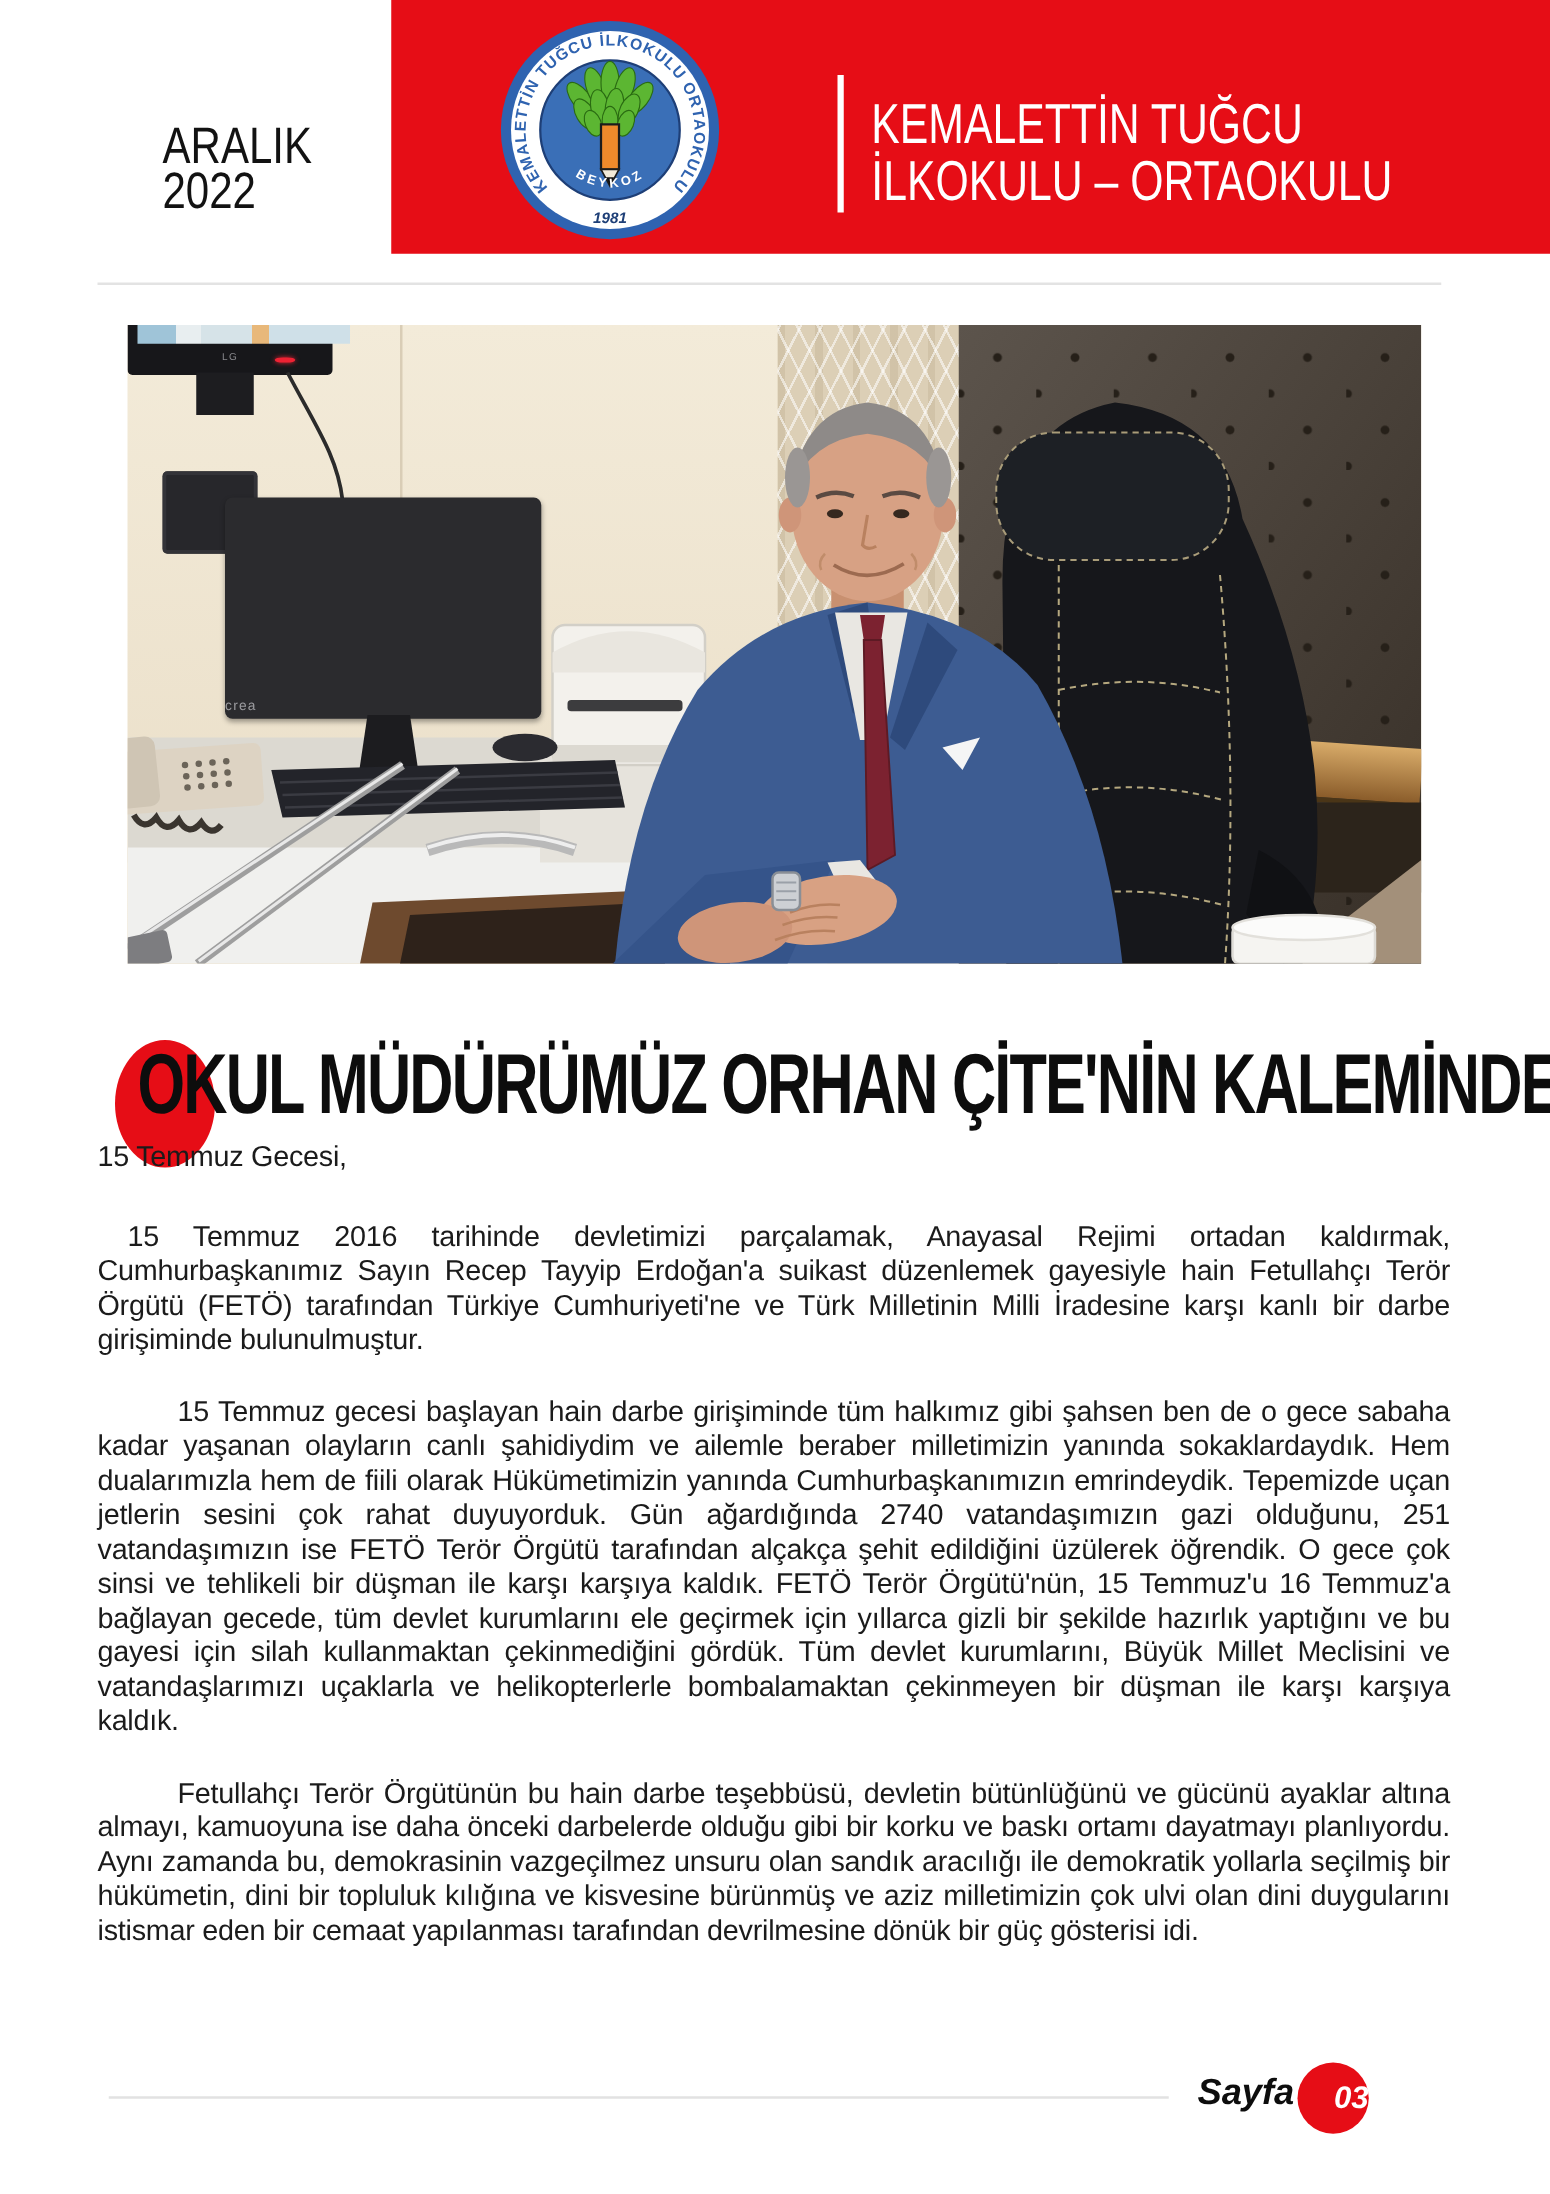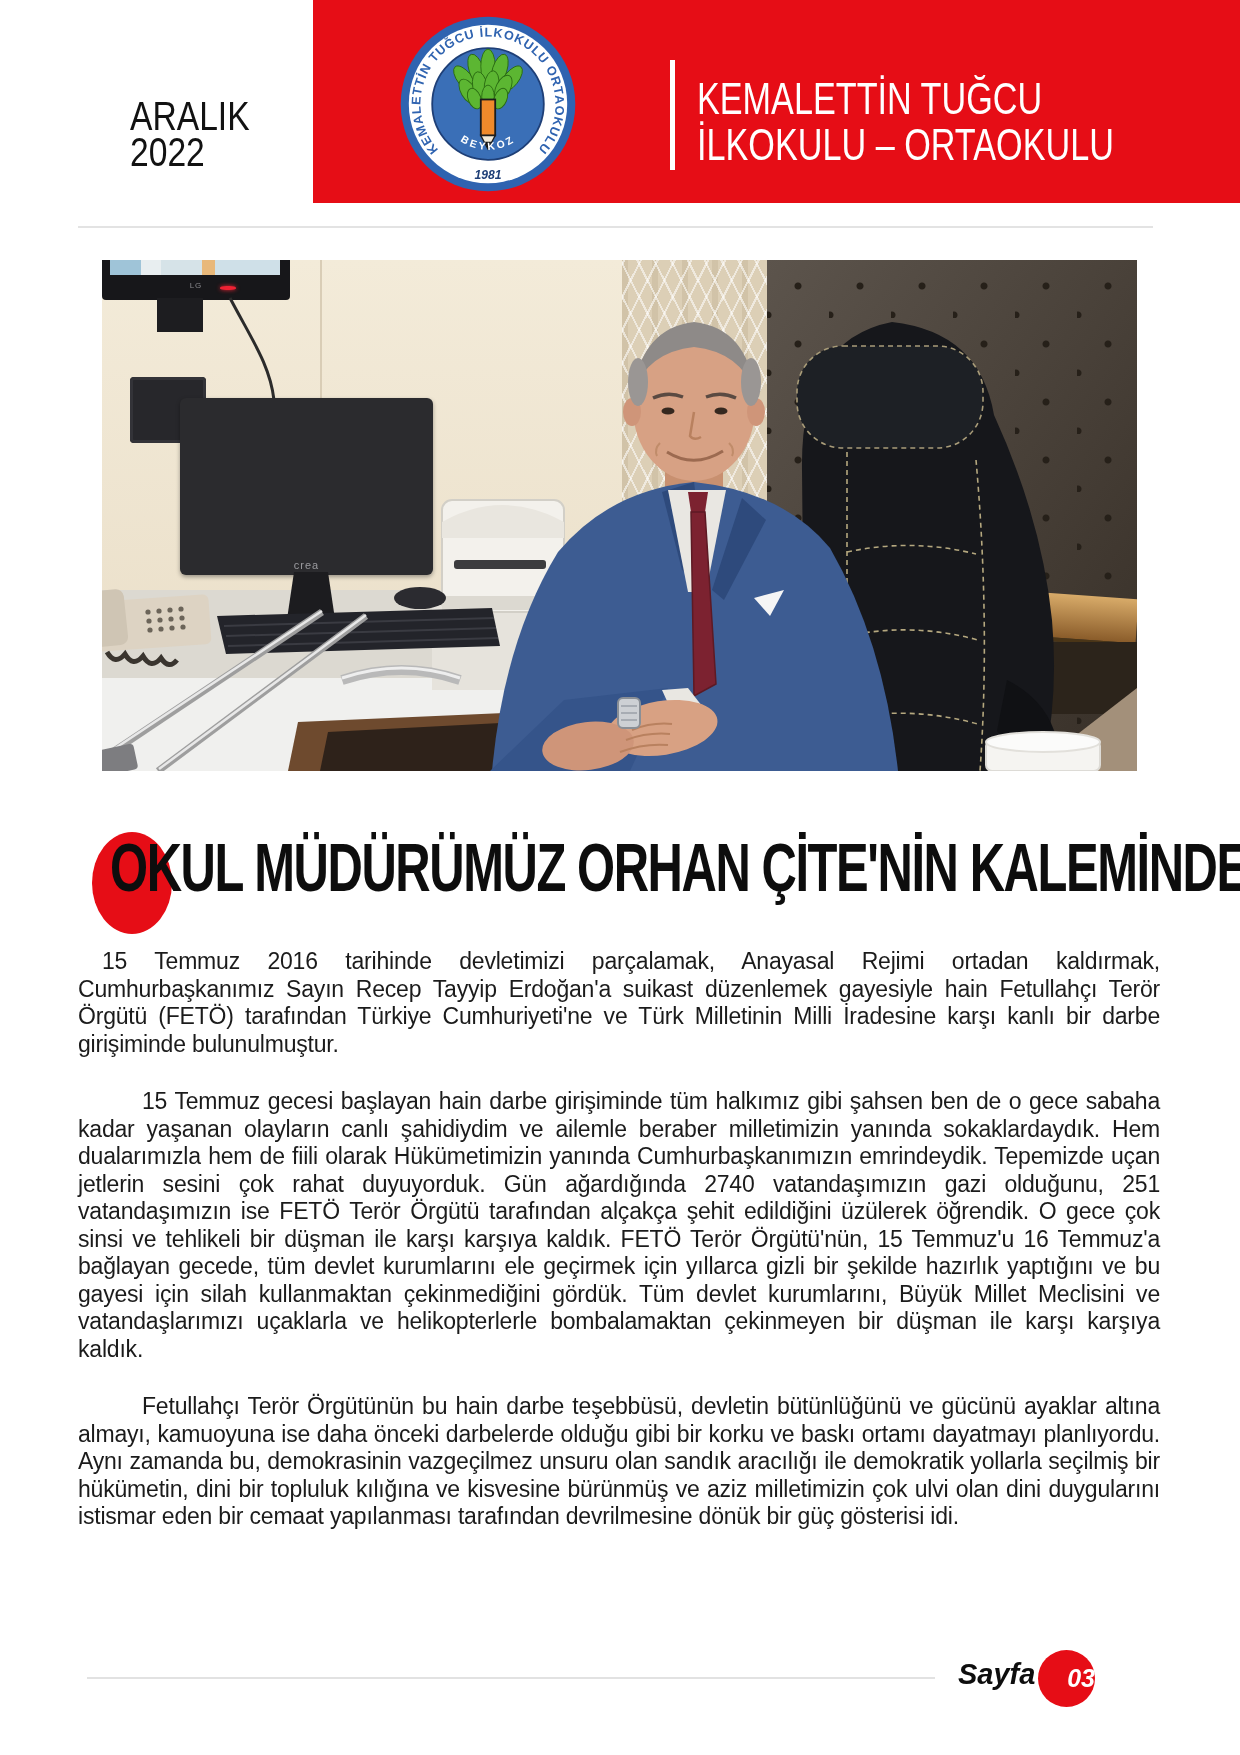--- a/index.html
+++ b/index.html
@@ -30,21 +30,21 @@
          background-image:
            radial-gradient(circle at 31px 26px, #262019 0 3px, rgba(0,0,0,0) 4px),
            radial-gradient(circle at 1px 55px, #262019 0 3px, rgba(0,0,0,0) 4px),
            linear-gradient(125deg,#5c544c,#372f27);
          background-size:62px 58px,62px 58px,100% 100%;}
   .wood-trim{position:absolute;left:943px;top:336px;width:92px;height:44px;transform:rotate(4deg);
              background:linear-gradient(#d8ab69,#8a5c2a);border-bottom:4px solid #4a3517;}
   .cabinet{position:absolute;left:943px;top:382px;width:92px;height:72px;background:#2c241b;}
   .floor-wedge{position:absolute;left:928px;top:428px;width:107px;height:83px;background:#a3907a;
                clip-path:polygon(100% 0,100% 100%,0 100%);}
-  .tv{position:absolute;left:0;top:0;width:164px;height:40px;background:#17171a;border-radius:0 0 4px 4px;padding-left:24px;}
+  .tv{position:absolute;left:0;top:0;width:164px;height:40px;background:#17171a;border-radius:0 0 4px 4px;}
   .tv-screen{position:absolute;left:8px;top:0;width:170px;height:15px;
              background:linear-gradient(90deg,#9fc4d8 0 18%,#e8eef0 18% 30%,#d6e3e8 30% 54%,#e8b87a 54% 62%,#cfe0e8 62% 100%);}
   .tv-brand{position:absolute;left:0;right:0;top:21px;text-align:center;font-size:8px;color:#8a8a8e;letter-spacing:1px;}
   .tv-glow{position:absolute;left:118px;top:26px;width:16px;height:4px;background:#e23;border-radius:40%;box-shadow:0 0 4px #e23;}
   .tv-mount{position:absolute;left:55px;top:38px;width:46px;height:34px;background:#1d1d20;}
   .wall-plate{position:absolute;left:28px;top:117px;width:76px;height:66px;background:#27272b;border-radius:4px;
               box-shadow:inset 0 0 0 3px #333338;}
   .scene{position:absolute;left:0;top:0;}
   .monitor{position:absolute;left:78px;top:138px;width:253px;height:177px;background:#2b2b2e;border-radius:6px;
            box-shadow:0 2px 4px rgba(0,0,0,.35);}
@@ -56,21 +56,21 @@
   .browser-bar .t2{left:48px;background:#e2342a;width:8px;}
   .browser-bar .t3{left:62px;}
   .browser-bar .t4{left:90px;}
   .browser-bar .t5{left:118px;}
   .browser-bar .t6{left:150px;}
   .browser-bar .t7{left:178px;}
   .browser-bar .t8{left:206px;width:26px;}
   .taskbar{position:absolute;left:0;right:0;bottom:0;height:10px;background:#e6e1d5;border-top:1px solid #d2cab6;}
   .taskbar i{position:absolute;top:2px;width:6px;height:6px;}
   .tray{position:absolute;right:2px;top:1px;width:58px;height:8px;background:#44464e;}
-  .mon-chin{position:absolute;left:0;right:0;bottom:0;height:20px;color:#9b9b9f;font-size:11px;text-align:center;line-height:20px;letter-spacing:1px;}
+  .mon-chin{position:absolute;left:0;right:0;bottom:0;height:20px;color:#9b9b9f;font-size:11px;text-align:left;line-height:20px;letter-spacing:1px;}
   .logo15{position:absolute;left:14px;top:20px;width:220px;height:118px;}
 
   
   .title-dot{position:absolute;left:92px;top:832px;width:80px;height:102px;background:var(--accent);border-radius:50%;}
   .page-title{position:absolute;left:110px;top:828px;font-size:68px;font-weight:bold;color:#0d0d0d;
               letter-spacing:-2px;transform:scaleX(.72);transform-origin:left top;white-space:nowrap;}
 
   
   .article{position:absolute;left:78px;top:912px;width:1082px;color:#1b1b1b;font-size:23px;line-height:27.5px;
            letter-spacing:-.2px;}
@@ -285,20 +285,21 @@
         <rect x="884" y="480" width="114" height="31" rx="6" fill="#f5f4f1" stroke="#dddbd6" stroke-width="2"></rect>
         <ellipse cx="941" cy="482" rx="57" ry="10" fill="#fbfbfa" stroke="#e2e0db" stroke-width="2"></ellipse>
       </g>
     </svg>
   </div>
 
   <div class="title-dot"></div>
   <div class="page-title">OKUL MÜDÜRÜMÜZ ORHAN ÇİTE'NİN KALEMİNDEN</div>
 
   <div class="article">
+    <p class="greeting">15 Temmuz Gecesi,</p>
     <p class="p1">15 Temmuz 2016 tarihinde devletimizi parçalamak, Anayasal Rejimi ortadan kaldırmak, Cumhurbaşkanımız Sayın Recep Tayyip Erdoğan'a suikast düzenlemek gayesiyle hain Fetullahçı Terör Örgütü (FETÖ) tarafından Türkiye Cumhuriyeti'ne ve Türk Milletinin Milli İradesine karşı kanlı bir darbe girişiminde bulunulmuştur.</p>
     <p class="p2">15 Temmuz gecesi başlayan hain darbe girişiminde tüm halkımız gibi şahsen ben de o gece sabaha kadar yaşanan olayların canlı şahidiydim ve ailemle beraber milletimizin yanında sokaklardaydık. Hem dualarımızla hem de fiili olarak Hükümetimizin yanında Cumhurbaşkanımızın emrindeydik. Tepemizde uçan jetlerin sesini çok rahat duyuyorduk. Gün ağardığında 2740 vatandaşımızın gazi olduğunu, 251 vatandaşımızın ise FETÖ Terör Örgütü tarafından alçakça şehit edildiğini üzülerek öğrendik. O gece çok sinsi ve tehlikeli bir düşman ile karşı karşıya kaldık. FETÖ Terör Örgütü'nün, 15 Temmuz'u 16 Temmuz'a bağlayan gecede, tüm devlet kurumlarını ele geçirmek için yıllarca gizli bir şekilde hazırlık yaptığını ve bu gayesi için silah kullanmaktan çekinmediğini gördük. Tüm devlet kurumlarını, Büyük Millet Meclisini ve vatandaşlarımızı uçaklarla ve helikopterlerle bombalamaktan çekinmeyen bir düşman ile karşı karşıya kaldık.</p>
     <p class="p3">Fetullahçı Terör Örgütünün bu hain darbe teşebbüsü, devletin bütünlüğünü ve gücünü ayaklar altına almayı, kamuoyuna ise daha önceki darbelerde olduğu gibi bir korku ve baskı ortamı dayatmayı planlıyordu. Aynı zamanda bu, demokrasinin vazgeçilmez unsuru olan sandık aracılığı ile demokratik yollarla seçilmiş bir hükümetin, dini bir topluluk kılığına ve kisvesine bürünmüş ve aziz milletimizin çok ulvi olan dini duygularını istismar eden bir cemaat yapılanması tarafından devrilmesine dönük bir güç gösterisi idi.</p>
   </div>
 
   <div class="footer-line"></div>
   <div class="footer-sayfa">Sayfa</div>
   <div class="footer-badge">03</div>
 
 </div>

